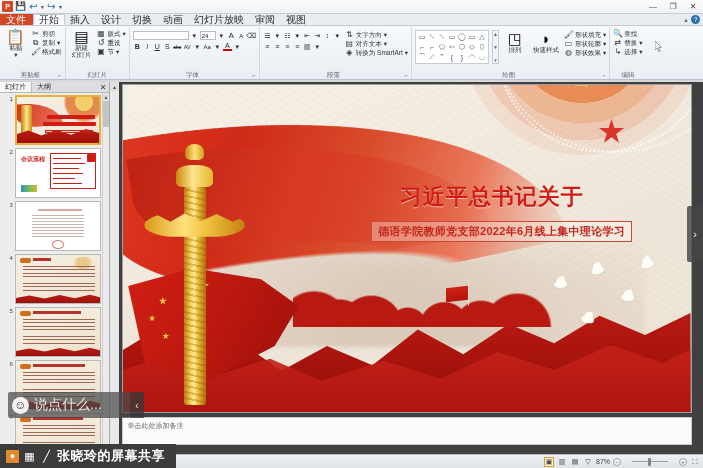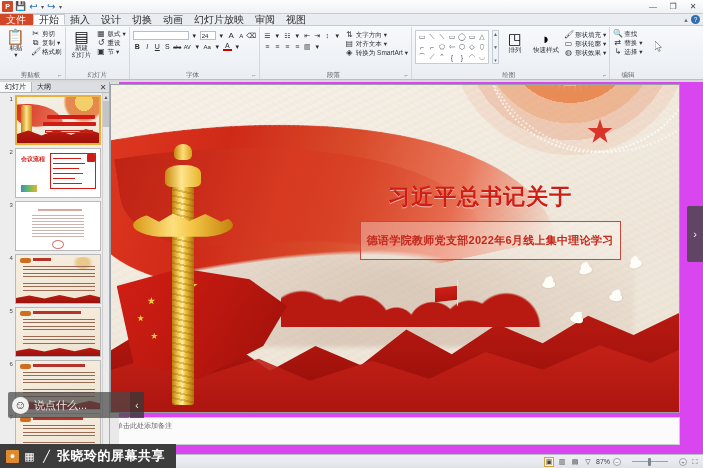--- a/index.html
+++ b/index.html
@@ -103,22 +103,22 @@
   .thumb{ width:88px; height:50px; background:#fff; border:1px solid #b9b9b9;
           position:relative; overflow:hidden;}
   .thumb.sel{ border:2px solid #e8b23a; }
   .thumb-scroll{ position:absolute; right:0; top:0; bottom:0; width:7px; background:#ebebeb;
                  border-left:1px solid #cfcfcf;}
   .ts-up,.ts-dn{ height:8px; background:#e0e0e0; display:flex;align-items:center;justify-content:center;
                  font-size:5px;color:#555;}
   .ts-thumb{ position:absolute; top:8px; left:0; right:0; height:26px; background:#c4c4c4;}
 
   
-  .stage{ flex:1; position:relative; background:#d946ef; display:flex; flex-direction:column;
-          align-items:flex-start; padding-top:2px;}
+  .stage{ flex:1; position:relative; background:#404040; display:flex; flex-direction:column;
+          align-items:center; padding-top:2px;}
   .slide{ width:570px; height:329px; background:#f4efe6; position:relative; overflow:hidden;
           border:1px solid #9aa0a8;}
   .notes{ width:570px; height:28px; margin-top:4px; background:#fbfbfb; border:1px solid #c9cdd2;
           font-size:7px; color:#666; padding:3px 5px;}
   .stage-scroll{ position:absolute; left:0; top:0; bottom:0; width:9px; background:#e9e9ea;}
   .ss-btn{ height:9px; background:#dededf; display:flex;align-items:center;justify-content:center;
            font-size:5px; color:#555;}
 
   
   .paper{ position:absolute; inset:0;
@@ -229,21 +229,21 @@
   .bigflag{ position:absolute; left:1%; bottom:10%; width:30%; height:34%;
     background:linear-gradient(120deg,#d11f14 0%,#b9170f 55%,#9c1009 100%);
     clip-path:polygon(0% 16%,38% 0%,78% 10%,100% 34%,86% 70%,48% 100%,10% 86%);
   }
   .fstar{ position:absolute; background:#f6cf3e;
     clip-path:polygon(50% 0%,61% 35%,98% 35%,68% 57%,79% 91%,50% 70%,21% 91%,32% 57%,2% 35%,39% 35%);}
 
   .title-wrap{ position:absolute; left:34%; top:30%; width:62%; text-align:center; }
   .stitle{ font-size:22px; font-weight:bold; color:#cf1d15; line-height:1.28;
            letter-spacing:1px; text-shadow:0 1px 0 rgba(255,255,255,.55); }
-  .sub-box{ margin-top:10px; border:1px solid #c9483a; padding:11px 6px; display:inline-block;
+  .sub-box{ margin-top:10px; border:1px solid #c9483a; padding:2px 6px; display:inline-block;
             background:rgba(255,252,246,.35);margin-left:20px; }
   .ssub{ font-size:11px; font-weight:bold; color:#c4281c; letter-spacing:.3px; }
 
   
   .statusbar{ position:absolute; left:0; right:0; bottom:0; height:14px;
     background:linear-gradient(#eef0f3,#dfe3e8); border-top:1px solid #b9bfc8;
     display:flex; align-items:center; padding:0 3px; font-size:7px; color:#3a3f45;}
   .sb-left{ display:flex; align-items:center; gap:5px;}
   .sb-right{ margin-left:auto; display:flex; align-items:center; gap:3px;}
   .viewbtn{ width:10px;height:10px; display:flex;align-items:center;justify-content:center;
@@ -255,21 +255,21 @@
   .zs-minus,.zs-plus{ width:8px;height:8px;border-radius:50%;border:1px solid #9aa1aa;
      display:flex;align-items:center;justify-content:center;font-size:6px;color:#555;background:#f3f5f8;}
   .fitbtn{ width:10px;height:10px;display:flex;align-items:center;justify-content:center;font-size:7px;}
 
   
   .chatbar{ position:absolute; left:8px; bottom:50px; width:122px; height:26px;
     background:rgba(72,72,72,.72); border-radius:2px; display:flex; align-items:center;
     padding:0 4px; gap:5px; z-index:30;}
   .smiley{ width:17px;height:17px;border-radius:50%;background:#f2f2f2;color:#333;
     display:flex;align-items:center;justify-content:center;font-size:12px;}
-  .chat-ph{ color:#e6e6e6; font-size:11px; }
+  .chat-ph{ color:#e6e6e6; font-size:14px; }
   .chat-collapse{ position:absolute; right:-14px; top:0; width:14px; height:26px;
     background:rgba(56,56,56,.8); color:#e8e8e8; display:flex;align-items:center;justify-content:center;
     font-size:10px;}
   .rightflap{ position:absolute; right:0; top:206px; width:16px; height:56px;
     background:rgba(70,70,70,.82); color:#eee; display:flex;align-items:center;justify-content:center;
     font-size:11px; border-radius:2px 0 0 2px; z-index:30;}
   .sharebar{ position:absolute; left:0; bottom:0; height:24px; min-width:176px;
     background:#3c3c3c; color:#fff; display:flex; align-items:center; gap:4px;
     padding:0 6px; z-index:40;}
   .share-ico{ width:13px;height:13px; display:flex;align-items:center;justify-content:center;

